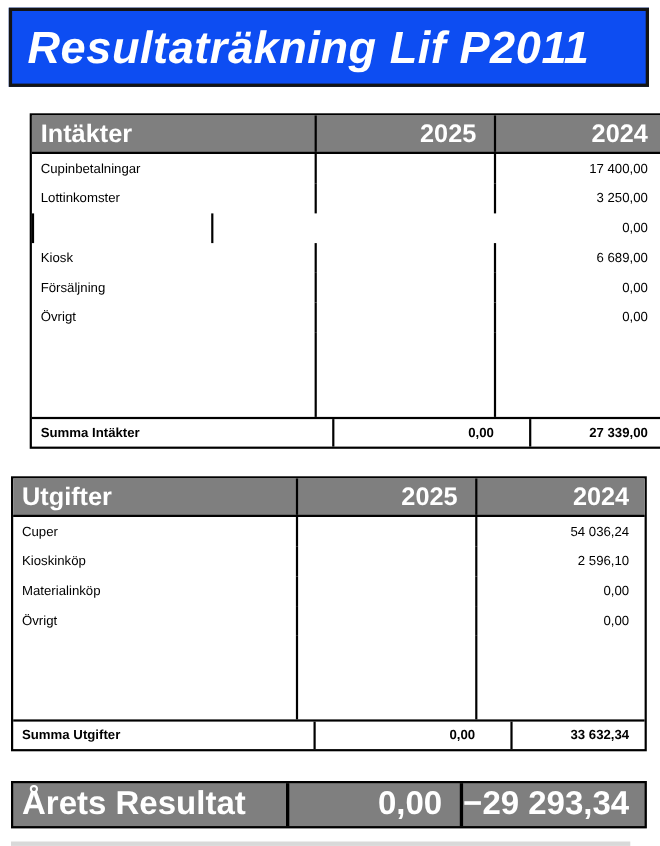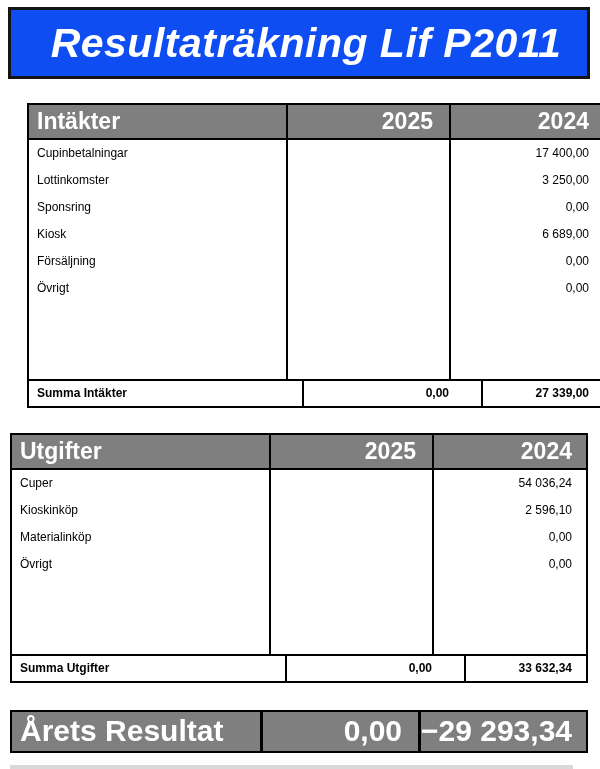--- a/index.html
+++ b/index.html
@@ -6,21 +6,21 @@
   html,body { background:#ffffff; }
   body {
     width:600px; height:769px; position:relative; overflow:hidden;
     font-family:"Liberation Sans", sans-serif; color:#000;
   }
 
   
   .title-box {
     position:absolute; left:8px; top:7px; width:582px; height:72px;
     background:#0d4df2; border:3px solid #141414;
-    display:flex; align-items:center; padding-left:14px;justify-content:center;
+    display:flex; align-items:center; padding-left:14px;
   }
   .title-text {
     color:#ffffff; font-size:41px; font-weight:bold; font-style:italic;
     letter-spacing:0.5px; white-space:nowrap;
   }
 
   
   .fin-table {
     position:absolute; left:10px; width:578px;
     border:2px solid #000; background:#fff;
@@ -80,21 +80,20 @@
     <div class="c-label">Cupinbetalningar</div>
     <div class="c-mid"></div>
     <div class="c-right">17 400,00</div>
   </div>
   <div class="trow">
     <div class="c-label">Lottinkomster</div>
     <div class="c-mid"></div>
     <div class="c-right">3 250,00</div>
   </div>
   <div class="trow">
-    <div class="c-label">Sponsring</div>
     <div class="c-mid"></div>
     <div class="c-right">0,00</div>
   </div>
   <div class="trow">
     <div class="c-label">Kiosk</div>
     <div class="c-mid"></div>
     <div class="c-right">6 689,00</div>
   </div>
   <div class="trow">
     <div class="c-label">Försäljning</div>

